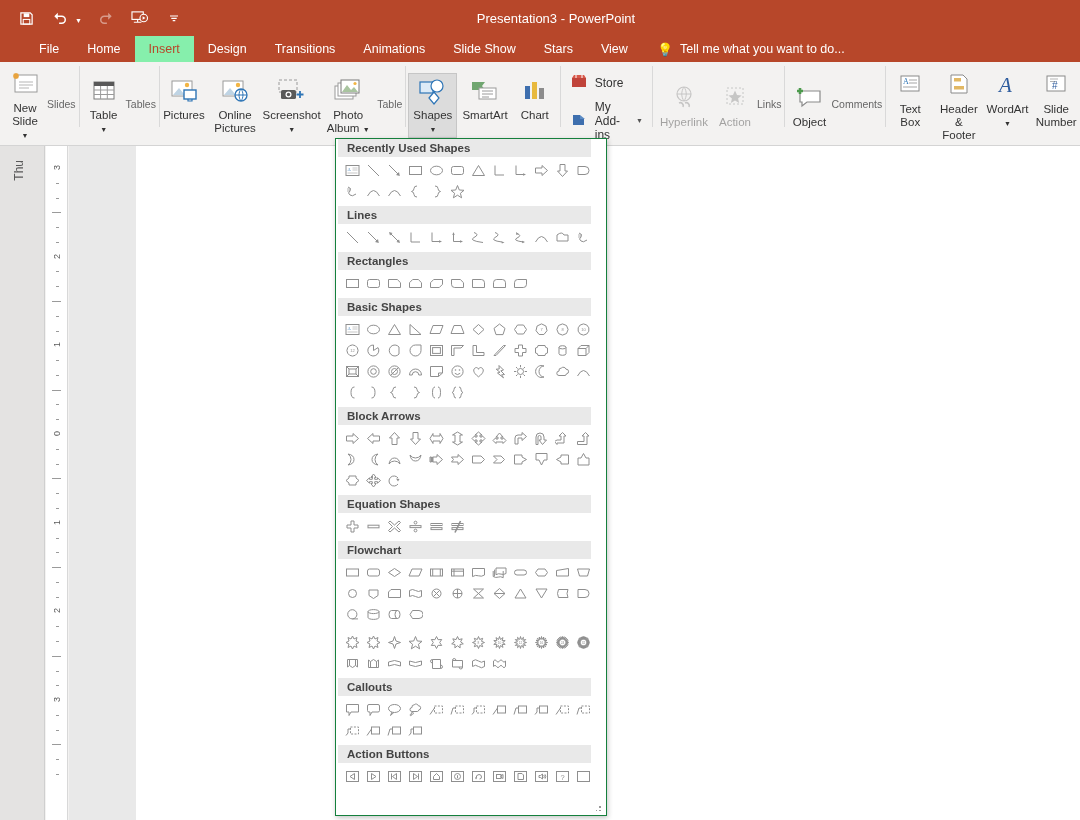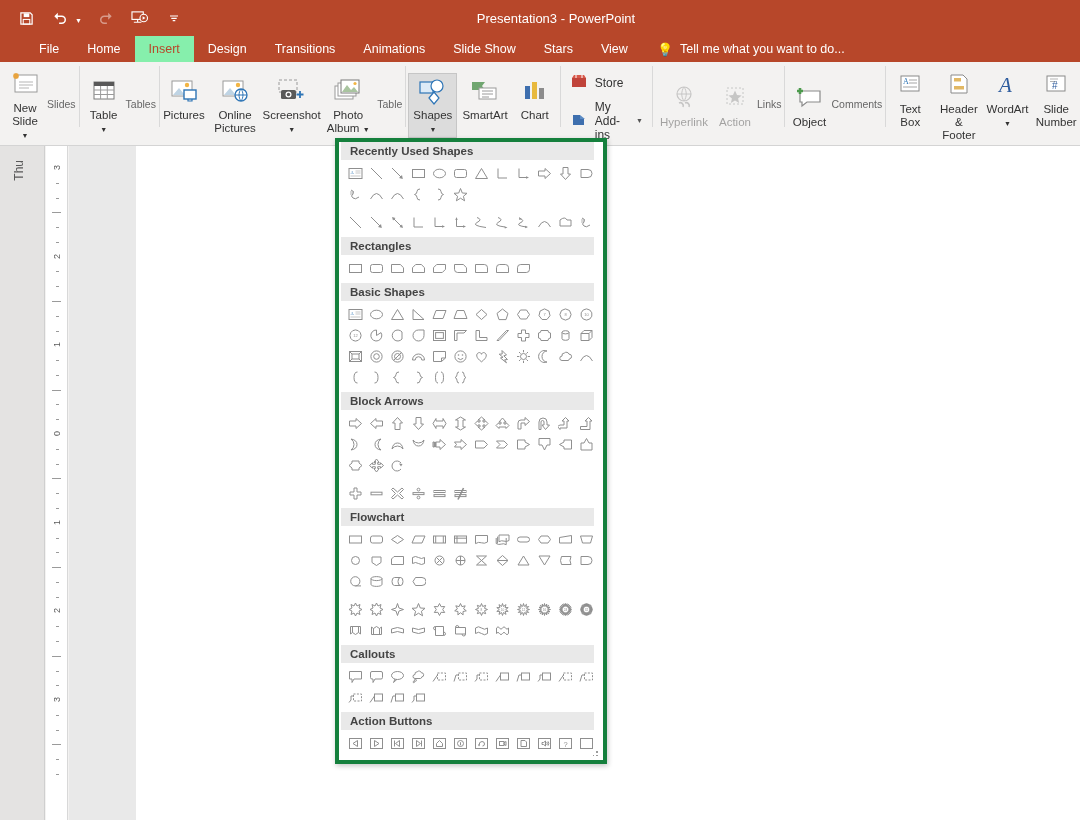--- a/index.html
+++ b/index.html
@@ -106,23 +106,23 @@
     background: #FFFFFF;
   }
   .leftgutter {
     position: absolute; left: 69px; top: 0; width: 136px; bottom: 0;
     background: #E9E9E9; border-right: 1px solid #D5D5D5;
   }
 
   
   .gallery {
     position: absolute; left: 335px; top: 138px; width: 272px;
-    background: #FFFFFF; border: 4px solid #15803d;
+    background: #FFFFFF; border: 1px solid #15803d;
     box-shadow: 1px 2px 5px rgba(0,0,0,.22);
-    padding-bottom: 2px;
+    padding-bottom: 24px;
   }
   .sec-head {
     background: #E9E9E9; color: #444; font-size: 11.5px; font-weight: bold;
     padding: 3px 0 3px 9px; margin: 0 2px; width: 253px;
   }
   .sec-rows { padding: 3px 4px 4px 6px; }
   .row { display: flex; flex-wrap: wrap; }
   .sh {
     width: 21px; height: 21px; display: flex; align-items: center;
     justify-content: center; cursor: default;
@@ -587,20 +587,21 @@
             <path d="M6 2 q3 0 3 2.5 q0 2.5 2.5 3 q-2.5 .5-2.5 3 q0 2.5-3 2.5" stroke="#8f8f8f" fill="none" stroke-width="1"></path>
           </svg>
         </div>
         <div class="sh" title="star-5-point">
           <svg width="15" height="15" viewBox="0 0 15 15">
             <path d="M7.5 1.5 L9.3 6 L14 6.3 L10.4 9.3 L11.6 13.8 L7.5 11.2 L3.4 13.8 L4.6 9.3 L1 6.3 L5.7 6z" stroke="#8f8f8f" fill="none" stroke-width="1"></path>
           </svg>
         </div>
       </div>
     </div>
+    <div class="sec-head">Lines</div>
     <div class="sec-rows">
       <div class="row">
         <div class="sh" title="line">
           <svg width="15" height="15" viewBox="0 0 15 15">
             <path d="M2 2 L13 13" stroke="#8f8f8f" fill="none" stroke-width="1"></path>
           </svg>
         </div>
         <div class="sh" title="line-arrow">
           <svg width="15" height="15" viewBox="0 0 15 15">
             <path d="M2 2 L12 12" stroke="#8f8f8f" fill="none" stroke-width="1"></path>
@@ -1097,20 +1098,21 @@
           </svg>
         </div>
         <div class="sh" title="circular-arrow">
           <svg width="15" height="15" viewBox="0 0 15 15">
             <path d="M11 11 a5 5 0 1 1 0-6" stroke="#8f8f8f" fill="none" stroke-width="1"></path>
             <path d="M12.5 6 L9 5.5 L11 8.5z" fill="#8f8f8f"></path>
           </svg>
         </div>
       </div>
     </div>
+    <div class="sec-head">Equation Shapes</div>
     <div class="sec-rows">
       <div class="row">
         <div class="sh" title="plus-sign">
           <svg width="15" height="15" viewBox="0 0 15 15">
             <path d="M6 2 L9 2 L9 6 L13 6 L13 9 L9 9 L9 13 L6 13 L6 9 L2 9 L2 6 L6 6z" stroke="#8f8f8f" fill="none" stroke-width="1"></path>
           </svg>
         </div>
         <div class="sh" title="minus-sign">
           <svg width="15" height="15" viewBox="0 0 15 15">
             <rect x="2" y="6.2" width="11" height="2.6" stroke="#8f8f8f" fill="none" stroke-width="1"></rect>

